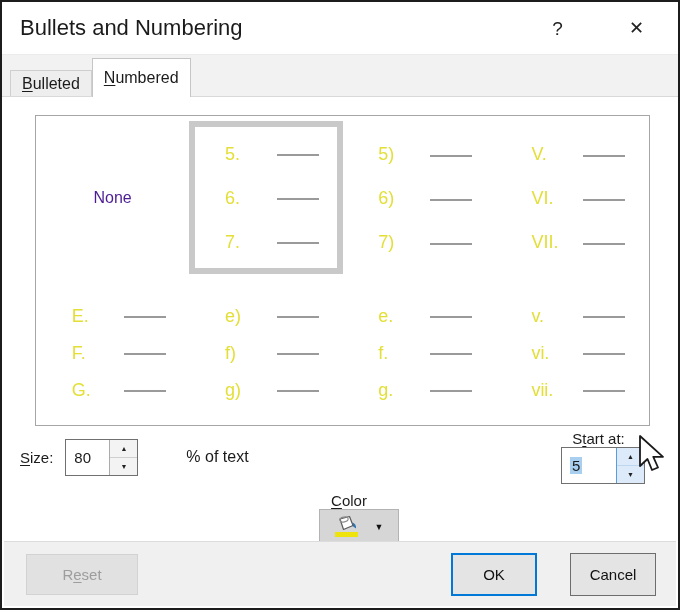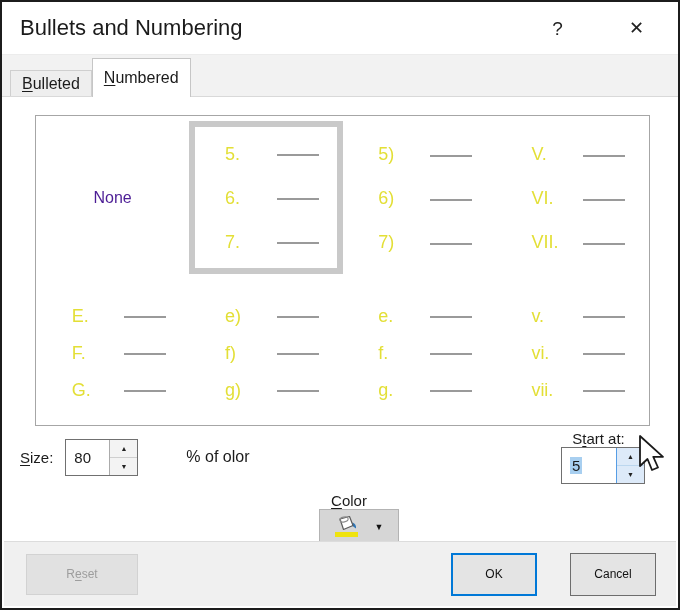--- a/index.html
+++ b/index.html
@@ -56,21 +56,21 @@
 
   
   .color-row{display:flex; align-items:center; margin:16px 0 0 18px;flex-direction:column;}
   .color-btn{width:80px; height:35px; margin-left:19px; background:#d6d6d6; border:1px solid #b3b3b3;
              display:flex; align-items:center; justify-content:space-evenly;}
   .caret{font-size:9px; color:#111;}
 
   
   .footer{position:absolute; left:2px; right:2px; bottom:2px; height:65px; background:#f0f0f0; border-top:1px solid #dcdcdc;
           display:flex; align-items:center; padding:0 20px;}
-  .btn{font-size:12px; display:flex; align-items:center; justify-content:center;}
+  .btn{font-size:15px; display:flex; align-items:center; justify-content:center;}
   .reset-btn{width:112px; height:41px; background:#e1e1e1; border:1px solid #d2d2d2; color:#9d9d9d; margin-left:2px;}
   .ok-btn{width:86px; height:43px; background:#e4e4e4; border:2px solid var(--focus-blue); color:#111; margin-left:auto;}
   .cancel-btn{width:86px; height:43px; background:#e4e4e4; border:1px solid #6d6d6d; color:#111; margin-left:33px;}
 
   .cursor{position:absolute; left:636px; top:433px; z-index:10;}
 </style>
 </head>
 <body>
 
 <div class="dialog">
@@ -198,21 +198,21 @@
 
     <div class="opts-row">
       <span class="field-label"><span class="accel">S</span><span>ize:</span></span>
       <div class="spin-box size-box">
         <span class="spin-value">80</span>
         <span class="spinner">
           <span class="spin-btn up">▲</span>
           <span class="spin-btn">▼</span>
         </span>
       </div>
-      <span class="suffix">% of olor</span>
+      <span class="suffix">% of text</span>
 
       <div class="startat-group">
         <span class="field-label"><span>S</span><span class="accel">t</span><span>art at:</span></span>
         <div class="spin-box startat-box">
           <span class="spin-value">
               <span class="sel-text">5</span>
             </span>
           <span class="spinner hovered">
             <span class="spin-btn up">▲</span>
             <span class="spin-btn">▼</span>

